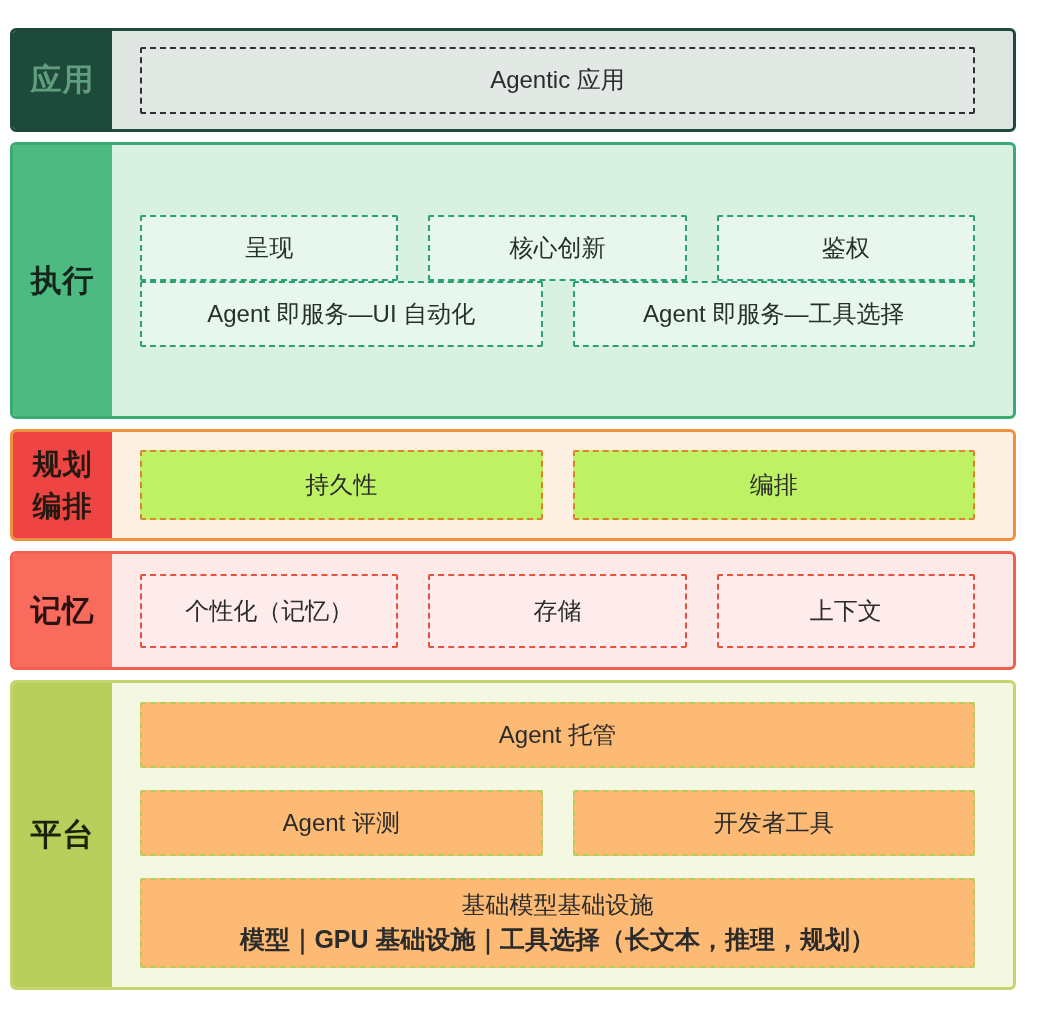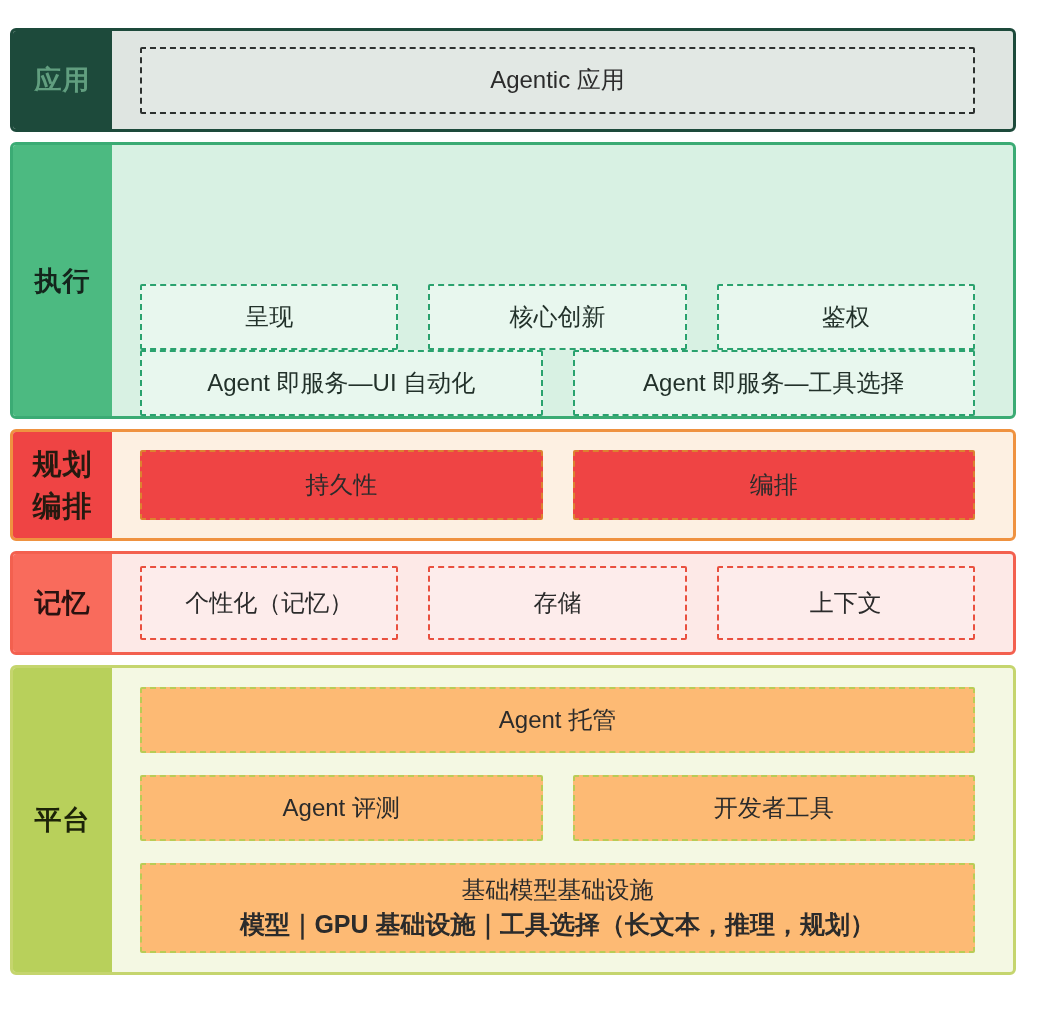--- a/index.html
+++ b/index.html
@@ -4,44 +4,44 @@
 <style>
   html,body{margin:0;padding:0;}
   body{
     width:1043px;height:1016px;background:#ffffff;
     font-family:"Liberation Sans","DejaVu Sans",sans-serif;
     color:#2b2b2b;
   }
   .page{position:relative;width:1006px;margin:28px 27px 0 10px;display:flex;flex-direction:column;gap:10px;}
   .band{display:flex;border-radius:6px;overflow:hidden;box-sizing:border-box;border:3px solid;}
   .side{width:99px;flex:0 0 99px;display:flex;align-items:center;justify-content:center;
-        font-weight:bold;font-size:27px;letter-spacing:1px;text-align:center;}
+        font-weight:bold;font-size:31px;letter-spacing:1px;text-align:center;}
   .bodycol{flex:1;display:flex;flex-direction:column;justify-content:center;padding:0 38px 0 28px;border-radius:7px;}
   .row{display:flex;gap:30px;}
   .box{flex:1;display:flex;flex-direction:column;align-items:center;justify-content:center;
        border:2px dashed;font-size:24px;line-height:1.25;text-align:center;border-radius:2px;}
 
   
   .b1{height:104px;border-color:#1d4a3b;background:#dfe5e1;}
   .b1 .side{background:#1d4a3b;color:#619e7f;}
   .b1 .box{height:63px;background:#e2e8e4;border-color:#2c302e;color:#2b2b2b;}
 
   
   .b2{height:277px;border-color:#3bab74;background:#d8f1e3;}
   .b2 .side{background:#4cba81;color:#14251c;}
-  .b2 .bodycol{justify-content:flex-end;}
+  .b2 .bodycol{}
   .b2 .box{height:62px;background:#e8f7ee;border-color:#2aa26e;color:#22312a;}
 
   
   .b3{height:112px;border-color:#ef9240;background:#fdf0e2;}
   .b3 .side{background:#ef4444;color:#251a10;font-size:29px;line-height:1.45;}
-  .b3 .box{height:66px;background:#ef4444;border-color:#dc8230;}
+  .b3 .box{height:66px;background:#bef264;border-color:#dc8230;}
 
   
-  .b4{height:104px;border-color:#f3604f;background:#fde9e7;}
+  .b4{height:119px;border-color:#f3604f;background:#fde9e7;}
   .b4 .side{background:#f96b5c;color:#2a1210;}
   .b4 .box{height:70px;background:#fdeceb;border-color:#e9503f;}
 
   
   .b5{height:310px;border-color:#c5d56e;background:#f4f8e3;}
   .b5 .side{background:#b8d05b;color:#1c2208;}
   .b5 .bodycol{gap:22px;}
   .b5 .box{height:62px;background:#fdba74;border-color:#b9cc56;}
   .b5 .box.tall{height:86px;gap:4px;}
   .box .sub{font-weight:bold;font-size:25px;}

